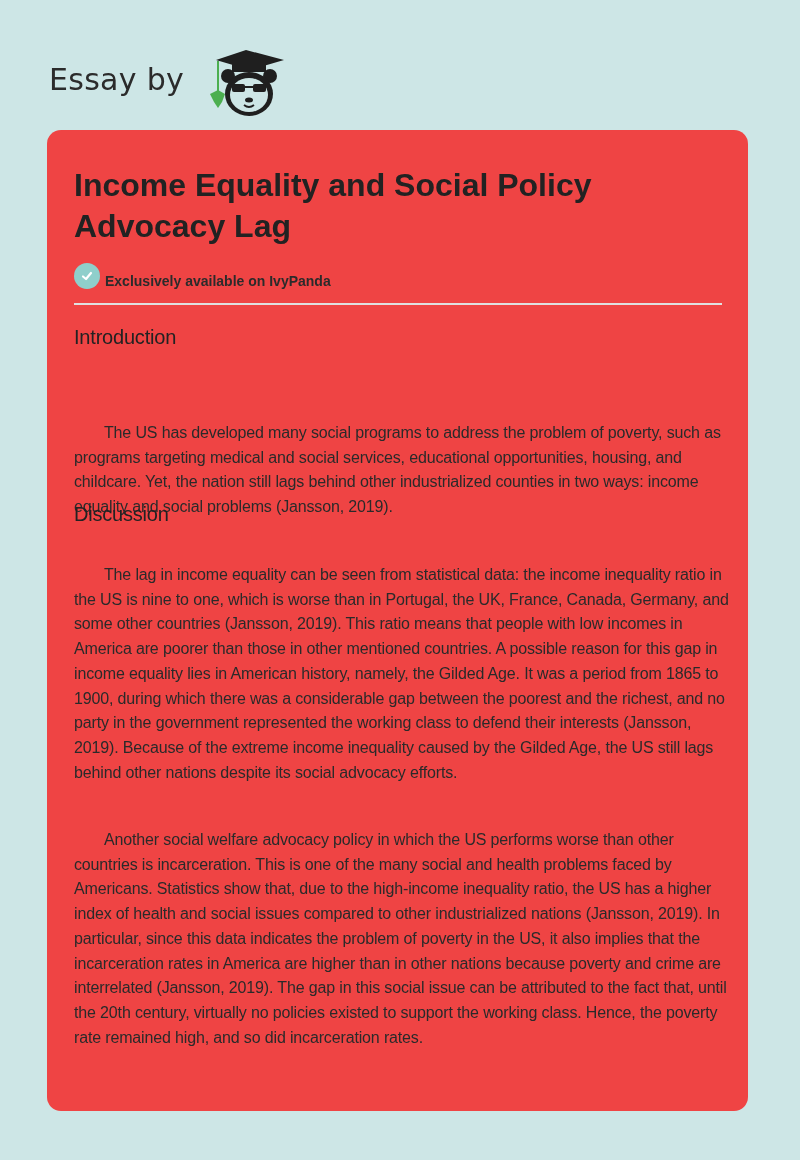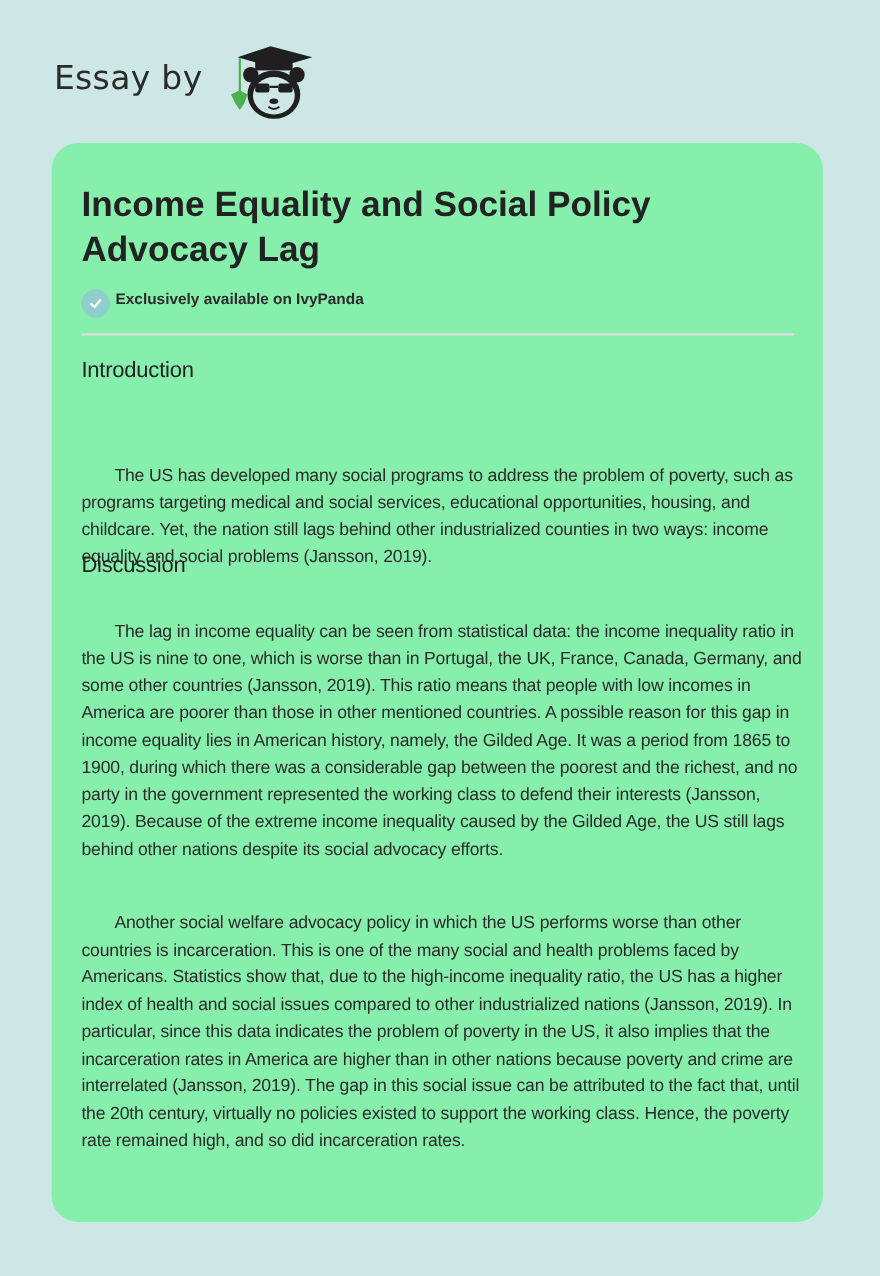--- a/index.html
+++ b/index.html
@@ -6,21 +6,21 @@
     html, body {
       width: 800px;
       height: 1160px;
       background: #cde6e6;
       font-family: "Liberation Sans", sans-serif;
       color: #222;
       overflow: hidden;
     }
     .header {
       position: absolute;
-      left: 0; top: 4px;
+      left: 0; top: 12px;
       width: 800px; height: 130px;
     }
     .brand-prefix {
       position: absolute;
       left: 49px; top: 50px;
       font-family: "DejaVu Sans", sans-serif;
       font-size: 30px;
       color: #2b2b2b;
       letter-spacing: 0.3px;
     }
@@ -42,37 +42,37 @@
       font-size: 14px;
       vertical-align: top;
       position: relative;
       top: -2px;
       margin-left: 1px;
     }
     .card {
       position: absolute;
       left: 47px; top: 130px;
       width: 701px; height: 981px;
-      background: #86efac;
-      border-radius: 24px;
+      background: #ef4444;
+      border-radius: 14px;
     }
     .title {
       position: absolute;
       left: 27px; top: 35px;
       width: 600px;
       font-size: 32px;
       font-weight: bold;
       line-height: 41px;
       color: #222;
     }
     .badge {
       position: absolute;
       left: 27px; top: 133px;
       display: flex;
-      align-items: flex-start;
+      align-items: flex-end;
     }
     .badge-icon {
       width: 26px; height: 26px;
       border-radius: 50%;
       background: #8fcfcb;
       display: flex; align-items: center; justify-content: center;
       margin-right: 5px;
     }
     .badge-text {
       font-size: 14px;

